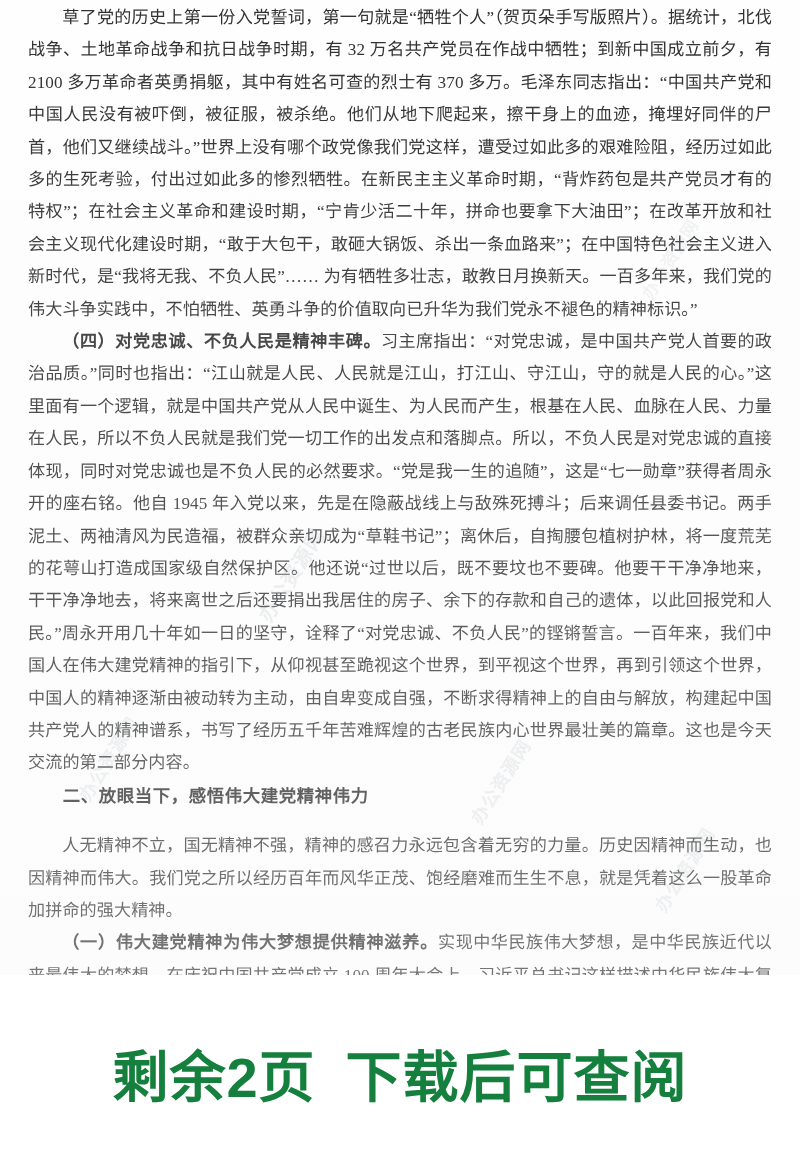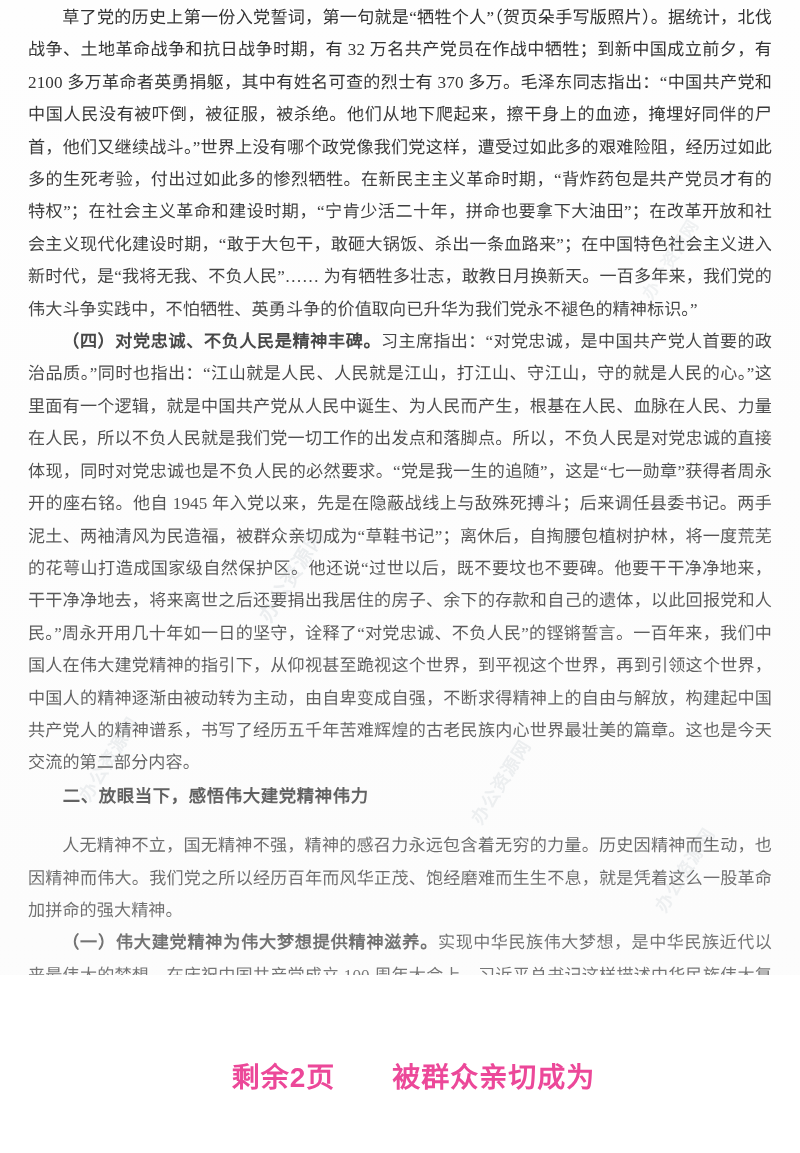--- a/index.html
+++ b/index.html
@@ -111,27 +111,26 @@
   }
   #paywall-row {
     display: flex;
     align-items: baseline;
     justify-content: center;
     gap: 30px;
     transform: translateY(14px);
   }
   .paywall-text {
     font-family: "Liberation Sans", "DejaVu Sans", sans-serif;
-    font-size: 28px;
+    font-size: 56px;
     font-weight: 700;
-    color: #ec4899;
+    color: #15803d;
     letter-spacing: 1px;
     line-height: 1;
     white-space: nowrap;
-    margin-left: 27px;
   }
 
   
   #paper-tint {
     position: absolute;
     left: 0; top: 0;
     width: 800px; height: 975px;
     background: linear-gradient(180deg, rgba(250,250,250,0.0) 0%, rgba(248,248,248,0.35) 100%);
     pointer-events: none;
     z-index: 4;
@@ -162,17 +161,17 @@
     <div class="watermark-mark wm-a">办公资源网</div>
     <div class="watermark-mark wm-b">办公资源网</div>
     <div class="watermark-mark wm-c">办公资源网</div>
     <div class="watermark-mark wm-d">办公资源网</div>
     <div class="watermark-mark wm-e">办公资源网</div>
   </div>
 
   <div id="paywall-strip">
     <div id="paywall-row">
       <span class="paywall-text">剩余2页</span>
-      <span class="paywall-text">被群众亲切成为</span>
+      <span class="paywall-text">下载后可查阅</span>
     </div>
   </div>
 
 </div>
 
 </body></html>

